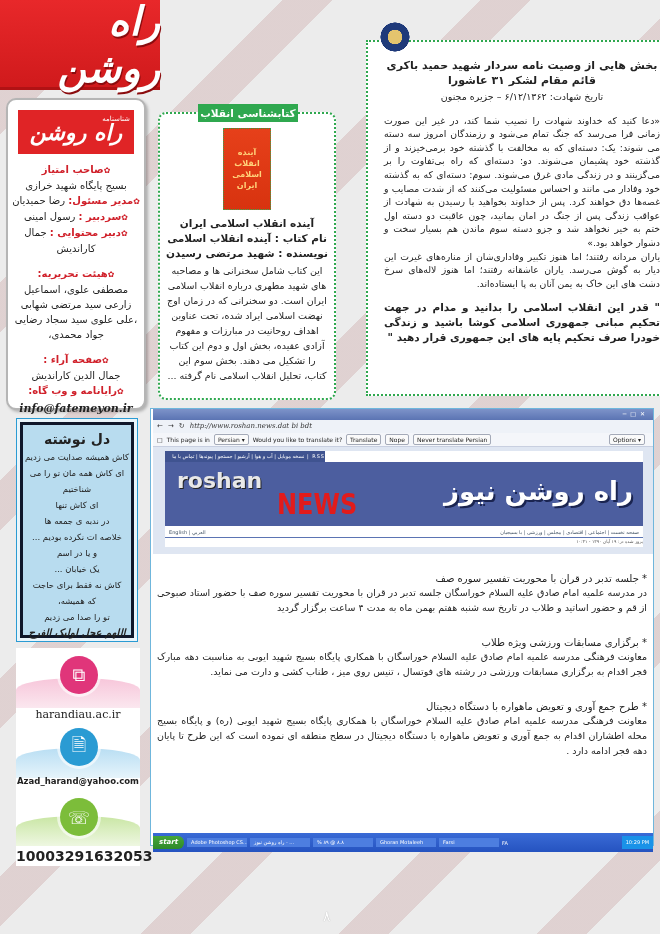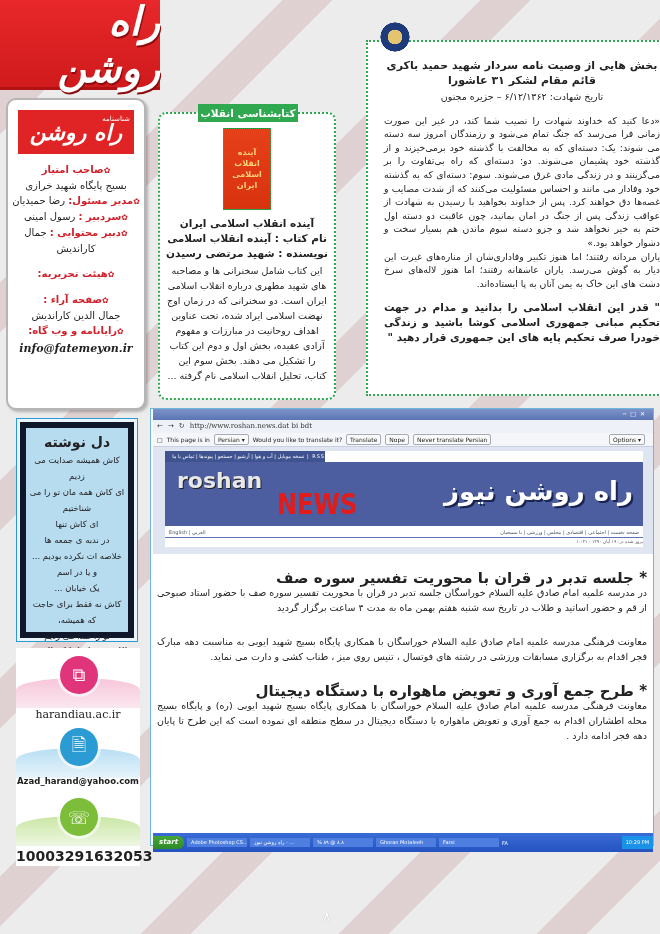--- a/index.html
+++ b/index.html
@@ -53,21 +53,21 @@
   .credits .val { color: #222; }
   .credits .gap { height: 10px; }
   .credits .mail {
     font-family: "DejaVu Serif", serif; font-style: italic; font-weight: bold;
     font-size: 11px; direction: ltr; margin-top: 2px;
   }
 
   
   .poem {
     position: absolute; left: 20px; top: 422px; width: 114px; height: 216px;
-    background: #b8dcef; border: 6px solid #0f172a;
+    background: #b8dcef; border: 3px solid #0f172a;
     box-shadow: 0 0 0 3px #e9f5fb, 0 0 0 4px #2a9bd3;
     text-align: center; font-size: 8.5px; line-height: 16px; padding-top: 4px;
   }
   .poem .title { font-size: 14px; font-weight: bold; line-height: 20px; }
   .poem .closing { font-family: "DejaVu Serif", serif; font-style: italic; font-size: 10px; font-weight: bold; }
 
   
   .contact {
     position: absolute; left: 16px; top: 648px; width: 124px; height: 218px;
     background: #fff;
@@ -116,36 +116,36 @@
 
   
   .news {
     position: absolute; left: 150px; top: 408px; width: 504px; height: 438px;
     background: #fff; border: 1px solid #6fb6dc;
   }
   .shot { position: absolute; left: 2px; top: 0; width: 500px; height: 145px; background: #dfe6f2; }
   .shot .titlebar { height: 11px; background: linear-gradient(#7d93c9,#5b74b3); position: relative; }
   .shot .winbtns { position: absolute; right: 4px; top: 1px; font-size: 6px; color: #fff; letter-spacing: 4px; }
   .shot .addr { height: 13px; background: #eef2f8; font-size: 7px; line-height: 13px; padding-left: 4px; color: #333; display: flex; gap: 5px; }
-  .shot .addr .url { font-family: "DejaVu Serif", serif; }
+  .shot .addr .url { font-family: "DejaVu Serif", serif; font-style: italic; }
   .shot .transbar { height: 14px; background: #f4f6fa; font-size: 6px; line-height: 14px; padding-left: 4px; display: flex; gap: 4px; align-items: center; border-bottom: 1px solid #c8cfe0; }
   .shot .transbar .b { border: 1px solid #a4aab8; padding: 0 3px; line-height: 9px; background: #fafafa; border-radius: 2px; }
   .shot .transbar .opt { margin-left: auto; margin-right: 8px; }
   .shot .site { position: absolute; left: 12px; top: 42px; width: 478px; height: 96px; background: #fff; }
   .shot .navstrip { height: 11px; width: 160px; background: #3f5390; font-size: 5px; color: #fff; line-height: 11px; padding-left: 4px; letter-spacing: 1px; }
   .shot .banner { height: 64px; background: #4c5e9f; position: relative; }
   .shot .banner .en { position: absolute; left: 12px; top: 6px; font-family: "DejaVu Sans", sans-serif; font-weight: bold; font-size: 22px; color: #e8e8e8; text-shadow: 1px 1px 0 #222; }
   .shot .banner .news-word { position: absolute; left: 112px; top: 28px; font-weight: bold; font-size: 24px; color: #e21b1b; transform: scaleY(1.2); }
   .shot .banner .fa { position: absolute; right: 10px; top: 14px; font-size: 26px; color: #fff; text-shadow: 2px 2px 0 #1a2450; font-weight: bold; direction: rtl; }
   .shot .menu { height: 12px; font-size: 5px; line-height: 12px; color: #456; padding: 0 4px; display: flex; justify-content: space-between; border-bottom: 1px solid #5b74b3; }
   .shot .dateline { height: 7px; font-size: 4.5px; line-height: 7px; color: #555; padding-left: 30px; }
 
   .items { position: absolute; left: 0; top: 162px; width: 100%; padding: 0 6px; font-size: 9.5px; line-height: 14.6px; text-align: justify; }
   .items .it { margin-bottom: 20px; }
-  .items .it h4 { font-size: 15px; font-weight: bold; line-height: 15px; }
+  .items .it h4 { font-size: 10px; font-weight: normal; line-height: 15px; }
 
   .taskbar { position: absolute; left: 2px; top: 424px; width: 500px; height: 19px; background: linear-gradient(#3a6bd6,#2553c0); display: flex; align-items: center; font-size: 5px; color: #fff; gap: 3px; }
   .taskbar .start { background: linear-gradient(#45a63a,#2f8a28); height: 13px; padding: 0 6px; font-style: italic; font-weight: bold; font-size: 7px; line-height: 13px; border-radius: 0 6px 6px 0; }
   .taskbar .task { background: #4d7ee0; padding: 0 4px; height: 9px; line-height: 9px; width: 60px; overflow: hidden; white-space: nowrap; }
   .taskbar .tray { margin-left: auto; background: #1a92e8; height: 13px; padding: 0 4px; line-height: 13px; }
 
   
   .pagenum { position: absolute; left: 323px; top: 908px; font-size: 14px; color: #fff; text-shadow: 0 0 1px #999; }
 </style>
 </head>
@@ -160,20 +160,21 @@
     <span class="sub">شناسنامه</span>
     <span class="t">راه روشن</span>
   </div>
   <div class="lbl">صاحب امتیاز</div>
   <div class="val">بسیج پایگاه شهید خرازی</div>
   <div><span class="lbl">مدیر مسئول:</span> <span class="val">رضا حمیدیان</span></div>
   <div><span class="lbl">سردبیر :</span> <span class="val">رسول امینی</span></div>
   <div><span class="lbl">دبیر محتوایی :</span> <span class="val">جمال کاراندیش</span></div>
   <div class="gap"></div>
   <div class="lbl">هیئت تحریریه:</div>
+  <div class="val">مصطفی علوی، اسماعیل زارعی سید مرتضی شهابی ،علی علوی سید سجاد رضایی جواد محمدی،</div>
   <div class="gap"></div>
   <div class="lbl">صفحه آراء :</div>
   <div class="val">جمال الدین کاراندیش</div>
   <div class="lbl">رایانامه و وب گاه:</div>
   <div class="mail">info@fatemeyon.ir</div>
 </div>
 
 <div class="poem rtl">
   <div class="title">دل نوشته</div>
   <div>کاش همیشه صدایت می زدیم</div>
@@ -260,20 +261,21 @@
       <div class="dateline rtl">بروز شده در: ۱۹ آبان ۱۳۹۰ - ۱۰:۳۱</div>
     </div>
   </div>
 
   <div class="items rtl">
     <div class="it">
       <h4>* جلسه تدبر در قران با محوریت تفسیر سوره صف</h4>
       <div>در مدرسه علمیه امام صادق علیه السلام خوراسگان جلسه تدبر در قران با محوریت تفسیر سوره صف با حضور استاد صبوحی از قم و حضور اساتید و طلاب در تاریخ سه شنبه هفتم بهمن ماه به مدت ۴ ساعت برگزار گردید</div>
     </div>
     <div class="it">
+      <h4>* برگزاری مسابقات ورزشی ویژه طلاب</h4>
       <div>معاونت فرهنگی مدرسه علمیه امام صادق علیه السلام خوراسگان با همکاری پایگاه بسیج شهید ایوبی به مناسبت دهه مبارک فجر اقدام به برگزاری مسابقات ورزشی در رشته های فوتسال ، تنیس روی میز ، طناب کشی و دارت می نماید.</div>
     </div>
     <div class="it">
       <h4>* طرح جمع آوری و تعویض ماهواره با دستگاه دیجیتال</h4>
       <div>معاونت فرهنگی مدرسه علمیه امام صادق علیه السلام خوراسگان با همکاری پایگاه بسیج شهید ایوبی (ره) و پایگاه بسیج محله اطشاران اقدام به جمع آوری و تعویض ماهواره با دستگاه دیجیتال در سطح منطقه ای نموده است که این طرح تا پایان دهه فجر ادامه دارد .</div>
     </div>
   </div>
 
   <div class="taskbar">
     <span class="start">start</span>

